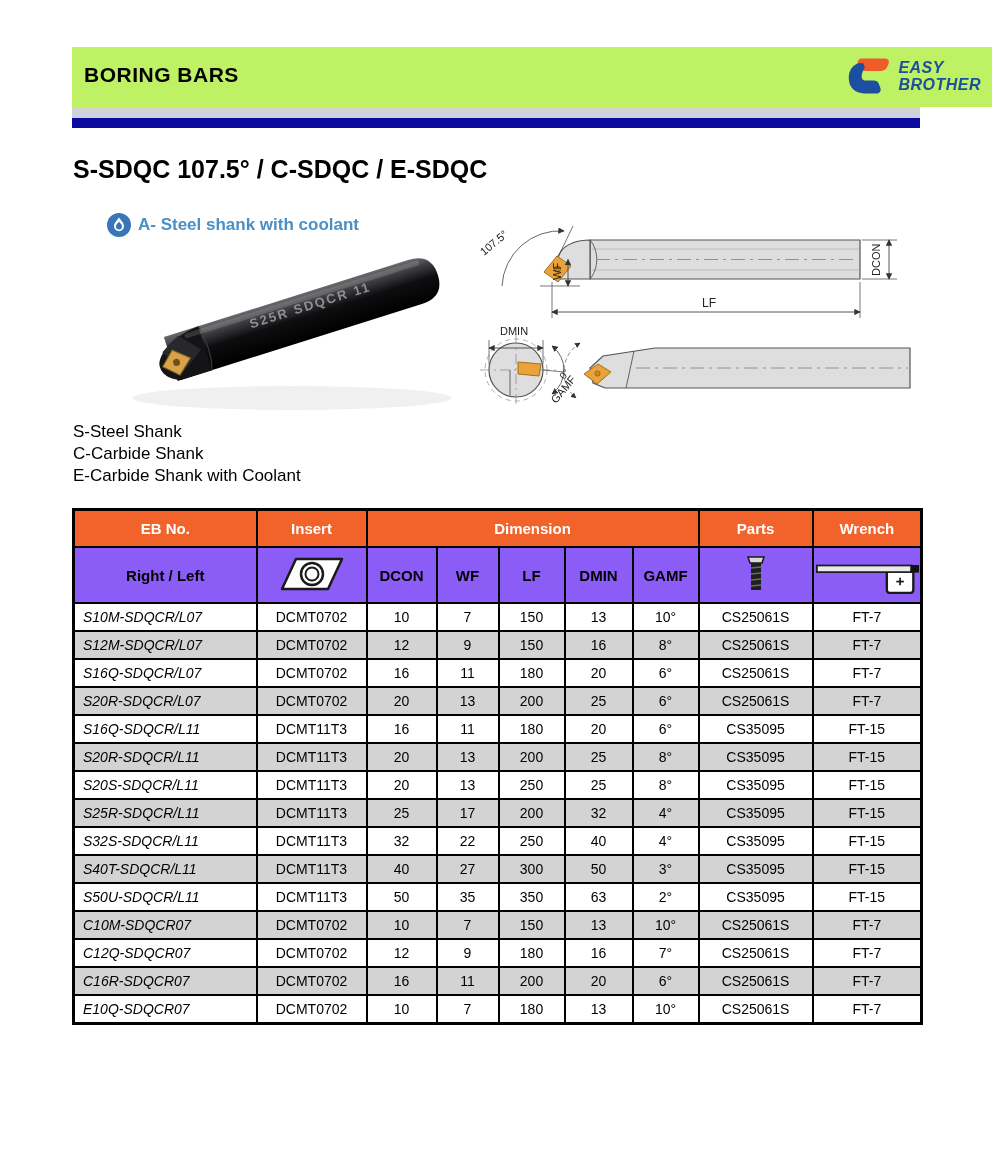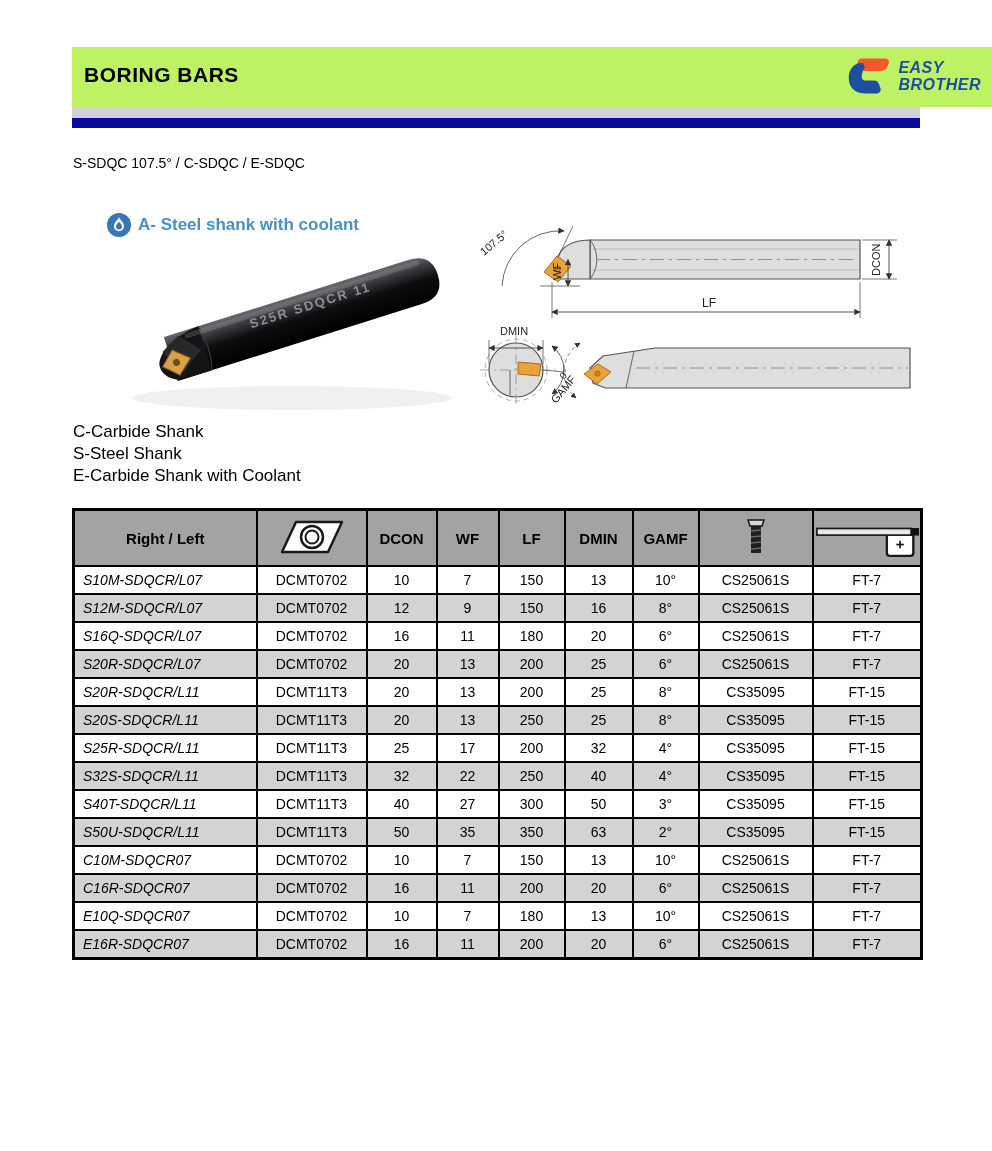--- a/index.html
+++ b/index.html
@@ -9,33 +9,33 @@
   }
   
   .banner{position:absolute;left:72px;top:47px;width:923px;height:60px;background:#bef264;}
   .banner-title{position:absolute;left:12px;top:16px;font-size:21px;font-weight:bold;letter-spacing:.5px;color:#000;}
   .brand{position:absolute;right:14px;top:8px;display:flex;align-items:center;gap:8px;}
   .brand-text{font-weight:bold;font-style:italic;color:#1C4FA0;font-size:16px;line-height:17px;letter-spacing:.5px;}
   .strip-gray{position:absolute;left:72px;top:107px;width:848px;height:6px;background:#D2D2D2;}
   .strip-lav{position:absolute;left:72px;top:113px;width:848px;height:5px;background:#CDD1E6;}
   .strip-navy{position:absolute;left:72px;top:118px;width:848px;height:10px;background:#0A0A9E;}
   
-  .prod-title{position:absolute;left:73px;top:155px;font-size:14px;font-weight:normal;}
+  .prod-title{position:absolute;left:73px;top:155px;font-size:25px;font-weight:bold;}
   .coolant{position:absolute;left:106px;top:212px;display:flex;align-items:center;gap:6px;}
   .coolant-label{font-size:17px;font-weight:bold;color:#4A8FC5;}
   .figures{position:absolute;left:72px;top:222px;width:848px;height:200px;}
   .photo{position:absolute;left:40px;top:24px;}
   .drawings{position:absolute;left:368px;top:0px;}
   .notes{position:absolute;left:73px;top:421px;font-size:17px;line-height:22px;}
   
   .spec{position:absolute;left:72px;top:508px;width:848px;border-collapse:collapse;table-layout:fixed;}
   .spec th,.spec td{border:2px solid #000;text-align:center;vertical-align:middle;overflow:hidden;}
   .spec{border:3px solid #000;}
   .spec thead tr.grp th{background:#F2622B;color:#fff;font-size:15px;font-weight:bold;height:33px;}
-  .spec thead tr.sub th{background:#a3a3a3;color:#000;font-size:15px;font-weight:bold;height:52px;}
+  .spec thead tr.sub th{background:#8b5cf6;color:#000;font-size:15px;font-weight:bold;height:52px;}
   .spec tbody td{font-size:14px;height:24px;background:#fff;padding:1px 2px;}
   .spec tbody tr:nth-child(even) td{background:#D3D3D3;}
   .spec tbody td.eb{text-align:left;padding-left:8px;font-style:italic;}
 </style>
 </head>
 <body>
 
 <div class="page">
 
   <div class="banner">
@@ -151,38 +151,45 @@
         <path d="M196,146 L468,146" stroke="#888" stroke-width="0.9" stroke-dasharray="14 5 3 5"></path>
         <polygon points="144,152 158,142 171,150 157,162" fill="#E8A33C" stroke="#A66F16" stroke-width="1"></polygon>
         <circle cx="157.5" cy="151.5" r="2.6" fill="#C58A28" stroke="#8a5c10" stroke-width="0.7"></circle>
         <path d="M140,121 A34,34 0 0 0 136,176" fill="none" stroke="#666" stroke-width="0.8" stroke-dasharray="4 3" marker-start="url(#arr)" marker-end="url(#arr)"></path>
         <text x="124" y="158" font-size="10" fill="#222" transform="rotate(-50 124 158)">0°</text>
       </g>
     </svg>
   </div>
 
   <div class="notes">
+    <div>S-Steel Shank</div>
     <div>C-Carbide Shank</div>
-    <div>S-Steel Shank</div>
     <div>E-Carbide Shank with Coolant</div>
   </div>
 
   <table class="spec">
     <colgroup>
       <col style="width:183px">
         <col style="width:110px">
         <col style="width:70px">
       <col style="width:62px">
         <col style="width:66px">
         <col style="width:68px">
       <col style="width:66px">
         <col style="width:114px">
         <col style="width:109px">
     </colgroup>
     <thead>
+      <tr class="grp">
+        <th>EB No.</th>
+        <th>Insert</th>
+        <th colspan="5">Dimension</th>
+        <th>Parts</th>
+        <th>Wrench</th>
+      </tr>
       <tr class="sub">
         <th>Right / Left</th>
         <th>
           <svg width="66" height="38" viewBox="0 0 66 38">
             <polygon points="3,34 17,4 63,4 49,34" fill="#fff" stroke="#1a1a1a" stroke-width="2.5" stroke-linejoin="round"></polygon>
             <circle cx="33" cy="19" r="11" fill="none" stroke="#1a1a1a" stroke-width="2.5"></circle>
             <circle cx="33" cy="19" r="6.5" fill="none" stroke="#1a1a1a" stroke-width="2"></circle>
           </svg>
         </th>
         <th>DCON</th>
@@ -250,20 +257,31 @@
           <td>DCMT0702</td>
           <td>20</td>
           <td>13</td>
           <td>200</td>
           <td>25</td>
           <td>6°</td>
           <td>CS25061S</td>
           <td>FT-7</td>
         </tr>
         <tr>
+          <td class="eb">S16Q-SDQCR/L11</td>
+          <td>DCMT11T3</td>
+          <td>16</td>
+          <td>11</td>
+          <td>180</td>
+          <td>20</td>
+          <td>6°</td>
+          <td>CS35095</td>
+          <td>FT-15</td>
+        </tr>
+        <tr>
           <td class="eb">S20R-SDQCR/L11</td>
           <td>DCMT11T3</td>
           <td>20</td>
           <td>13</td>
           <td>200</td>
           <td>25</td>
           <td>8°</td>
           <td>CS35095</td>
           <td>FT-15</td>
         </tr>
@@ -327,20 +345,31 @@
           <td>DCMT0702</td>
           <td>10</td>
           <td>7</td>
           <td>150</td>
           <td>13</td>
           <td>10°</td>
           <td>CS25061S</td>
           <td>FT-7</td>
         </tr>
         <tr>
+          <td class="eb">C12Q-SDQCR07</td>
+          <td>DCMT0702</td>
+          <td>12</td>
+          <td>9</td>
+          <td>180</td>
+          <td>16</td>
+          <td>7°</td>
+          <td>CS25061S</td>
+          <td>FT-7</td>
+        </tr>
+        <tr>
           <td class="eb">C16R-SDQCR07</td>
           <td>DCMT0702</td>
           <td>16</td>
           <td>11</td>
           <td>200</td>
           <td>20</td>
           <td>6°</td>
           <td>CS25061S</td>
           <td>FT-7</td>
         </tr>
@@ -348,27 +377,16 @@
           <td class="eb">E10Q-SDQCR07</td>
           <td>DCMT0702</td>
           <td>10</td>
           <td>7</td>
           <td>180</td>
           <td>13</td>
           <td>10°</td>
           <td>CS25061S</td>
           <td>FT-7</td>
         </tr>
-        <tr>
-          <td class="eb">E16R-SDQCR07</td>
-          <td>DCMT0702</td>
-          <td>16</td>
-          <td>11</td>
-          <td>200</td>
-          <td>20</td>
-          <td>6°</td>
-          <td>CS25061S</td>
-          <td>FT-7</td>
-        </tr>
       </tbody>
   </table>
 
 </div>
 
 </body></html>

